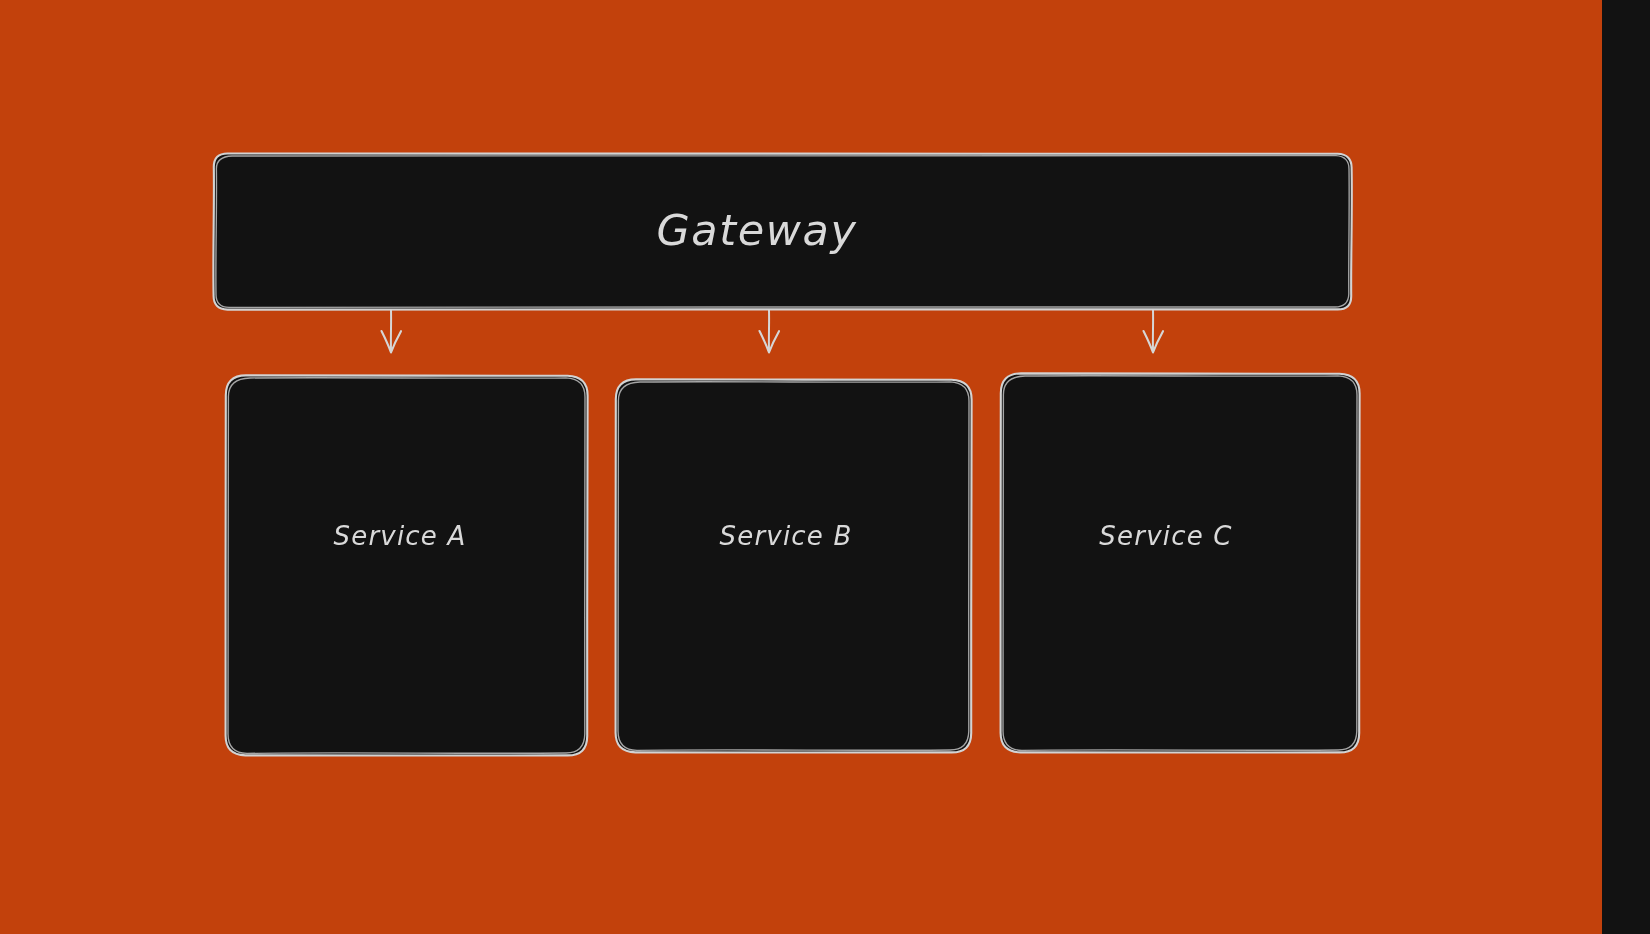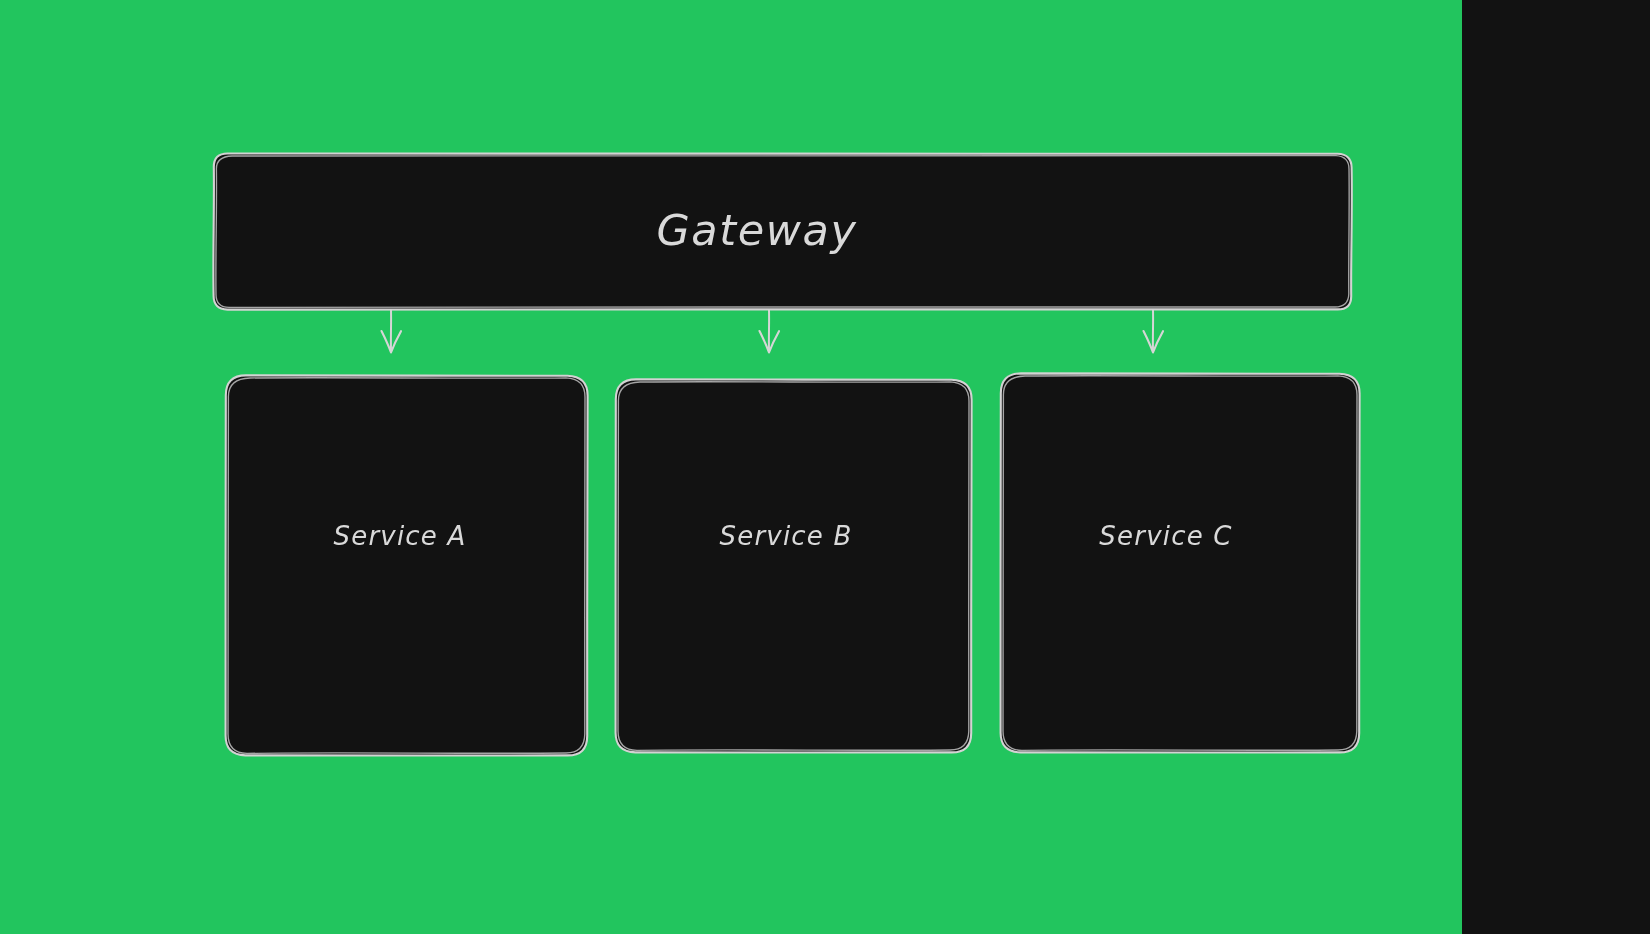--- a/index.html
+++ b/index.html
@@ -9,23 +9,23 @@
     background: #121212;
   }
   body {
     width: 1650px;
     height: 934px;
     overflow: hidden;
     font-family: "DejaVu Sans", sans-serif;
   }
   #canvas-root {
     position: relative;
-    width: 1462px;
+    width: 1602px;
     height: 934px;
-    background: #22c55e;
+    background: #c2410c;
   }
   svg#diagram {
     position: absolute;
     top: 0;
     left: 0;
     width: 1650px;
     height: 934px;
     display: block;
   }
   .sketch-stroke {

